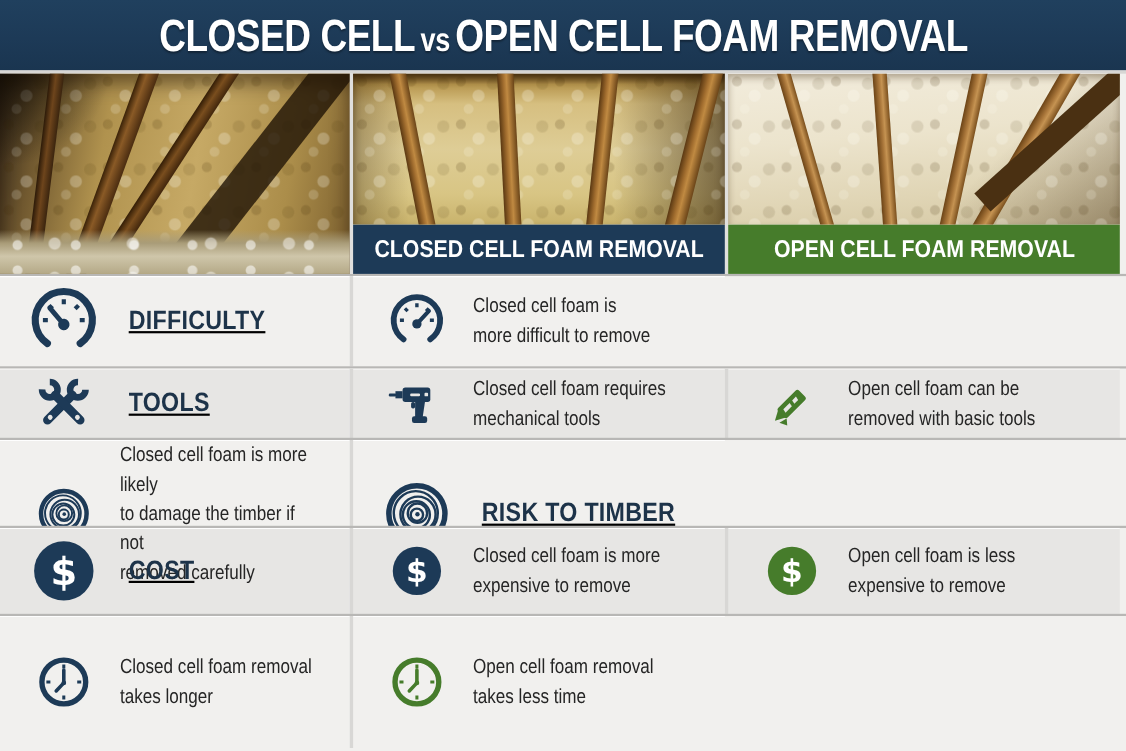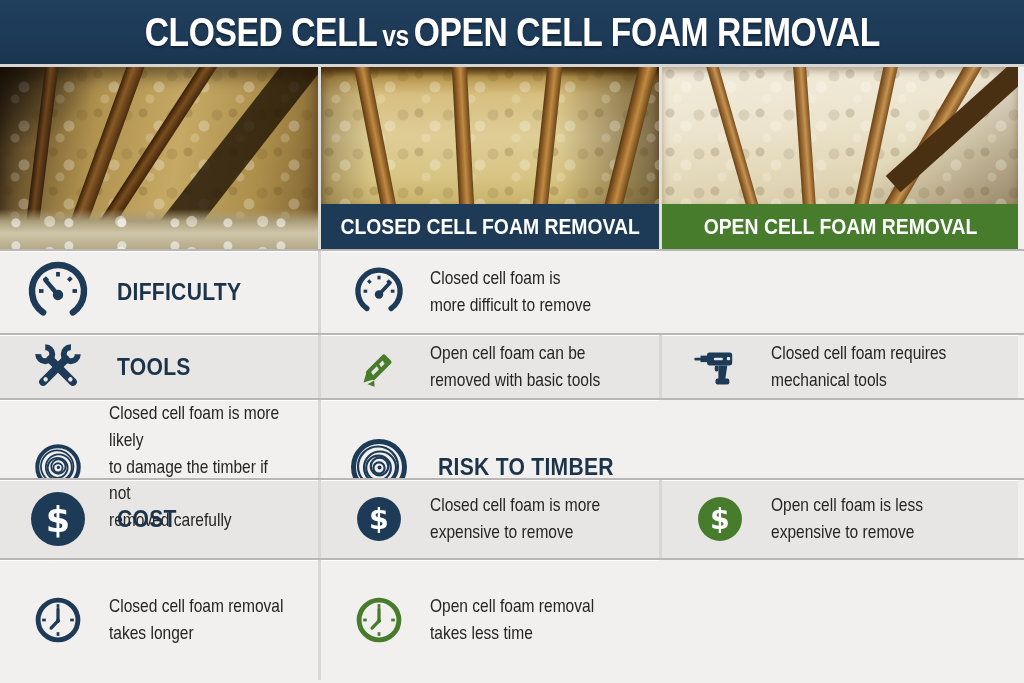--- a/index.html
+++ b/index.html
@@ -96,21 +96,21 @@
     border-top:2px solid #b8b7b5;
   }
   .row:nth-child(1){ height:84px; } .row:nth-child(2){ height:65px; }
   .row:nth-child(3){ height:80px; } .row:nth-child(4){ height:80px; }
   .row:nth-child(5){ flex:1; }
   .row:nth-child(odd)  .cell { background:#f1f0ee; }
   .row:nth-child(even) .cell { background:#e7e6e4; }
   .cell { display:flex; align-items:center; box-shadow:inset 0 1px 0 rgba(255,255,255,.9); }
   .cell + .cell { border-left:3px solid #d8d7d5; }
 
-  .label-cell { padding-left:26px; }
+  .label-cell { padding-left:26px;text-decoration:underline; }
   .label-cell .ic { width:64px; height:64px; flex:none; }
   .label-cell .lab {
     margin-left:27px; font-weight:bold; font-size:24px; color:#1d3349;
     letter-spacing:.3px; transform:scaleX(.88); transform-origin:left center;
     display:inline-block; white-space:nowrap;
   }
   .desc-cell { padding-left:32px; }
   .desc-cell .ic { width:52px; height:52px; flex:none; }
   .desc-cell p {
     margin-left:25px; font-size:18.5px; line-height:1.45; color:#252525;
@@ -221,47 +221,47 @@
           </g>
           <g transform="rotate(-45 32 32)">
             <circle cx="32" cy="14" r="7" fill="none" stroke="currentColor" stroke-width="6" stroke-dasharray="33 11" transform="rotate(-45 32 14)"></circle>
             <line x1="32" y1="21" x2="32" y2="53" stroke="currentColor" stroke-width="8" stroke-linecap="round"></line>
             <circle class="hole" cx="32" cy="49.5" r="2.2"></circle>
           </g>
         </svg>
         <span class="lab">TOOLS</span>
       </div>
       <div class="cell desc-cell">
+        <svg class="ic navy" viewBox="0 0 64 64">
+          <g fill="currentColor">
+            <rect x="16" y="14" width="31" height="16" rx="3"></rect>
+            <rect x="8" y="18" width="8" height="8"></rect>
+            <rect x="0.5" y="20.5" width="8.5" height="3.5" rx="1.5"></rect>
+            <path d="M30 30 h11 l-2.5 17 h-8.5 z"></path>
+            <rect x="25.5" y="30" width="4.5" height="7.5" rx="2"></rect>
+            <rect x="26.5" y="46" width="17" height="7.5" rx="2.5"></rect>
+          </g>
+          <rect x="24.5" y="20.5" width="11" height="3.2" rx="1.2" fill="#e7e6e4"></rect>
+          <rect x="40.5" y="19.8" width="4" height="4" rx="1" fill="#e7e6e4"></rect>
+        </svg>
+        <p>Closed cell foam requires
+mechanical tools</p>
+      </div>
+      <div class="cell desc-cell">
         <svg class="ic green" viewBox="0 0 64 64">
           <g transform="rotate(-45 32 32)">
             <polygon points="5,32 17,25.5 17,38.5" fill="currentColor"></polygon>
             <polygon points="7,37 16,39.5 11,45.5" fill="currentColor"></polygon>
             <rect x="15" y="24.5" width="33" height="15" rx="3" fill="currentColor"></rect>
             <rect x="27" y="29.5" width="10" height="4.5" fill="#e7e6e4" transform="skewX(-12)"></rect>
             <rect x="41" y="29.5" width="6" height="4.5" fill="#e7e6e4" transform="skewX(-12)"></rect>
           </g>
         </svg>
         <p>Open cell foam can be
 removed with basic tools</p>
-      </div>
-      <div class="cell desc-cell">
-        <svg class="ic navy" viewBox="0 0 64 64">
-          <g fill="currentColor">
-            <rect x="16" y="14" width="31" height="16" rx="3"></rect>
-            <rect x="8" y="18" width="8" height="8"></rect>
-            <rect x="0.5" y="20.5" width="8.5" height="3.5" rx="1.5"></rect>
-            <path d="M30 30 h11 l-2.5 17 h-8.5 z"></path>
-            <rect x="25.5" y="30" width="4.5" height="7.5" rx="2"></rect>
-            <rect x="26.5" y="46" width="17" height="7.5" rx="2.5"></rect>
-          </g>
-          <rect x="24.5" y="20.5" width="11" height="3.2" rx="1.2" fill="#e7e6e4"></rect>
-          <rect x="40.5" y="19.8" width="4" height="4" rx="1" fill="#e7e6e4"></rect>
-        </svg>
-        <p>Closed cell foam requires
-mechanical tools</p>
       </div>
     </div>
 
     <div class="row">
       <div class="cell desc-cell">
         <svg class="ic navy" viewBox="0 0 64 64" fill="none" stroke="currentColor">
           <circle cx="32" cy="32" r="25.5" stroke-width="5"></circle>
           <circle cx="31" cy="31.5" r="20" stroke-width="2.2"></circle>
           <circle cx="33" cy="32.5" r="16" stroke-width="2.2"></circle>
           <circle cx="31.5" cy="33" r="12.3" stroke-width="2.2"></circle>

